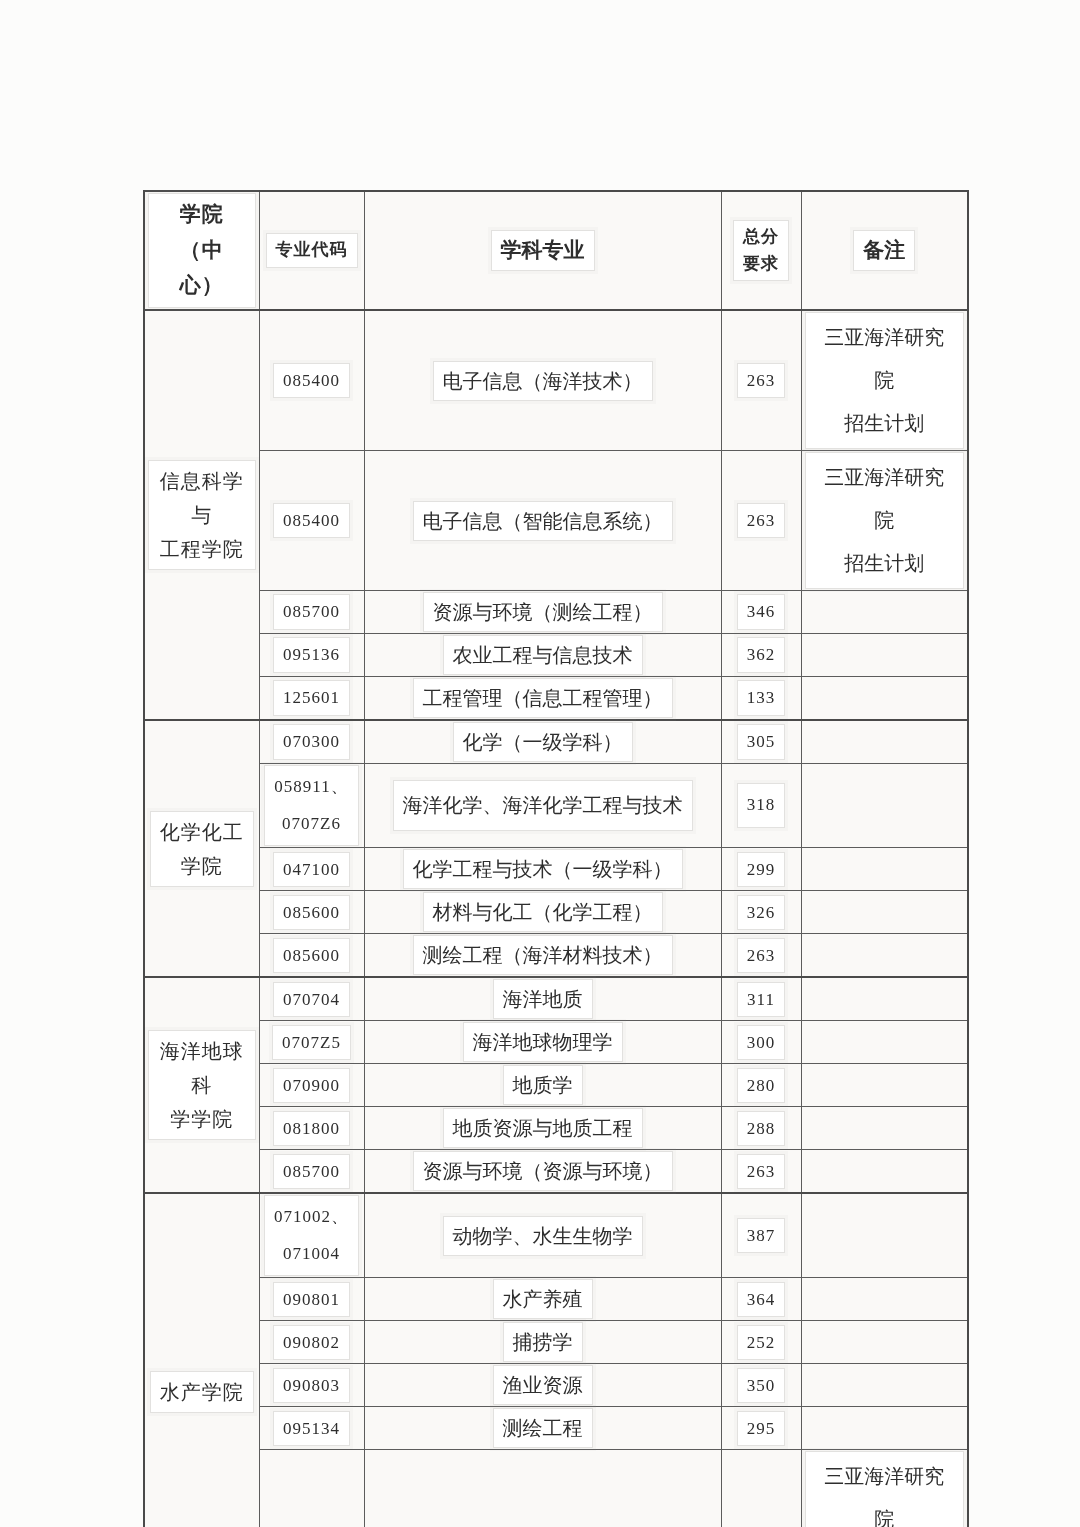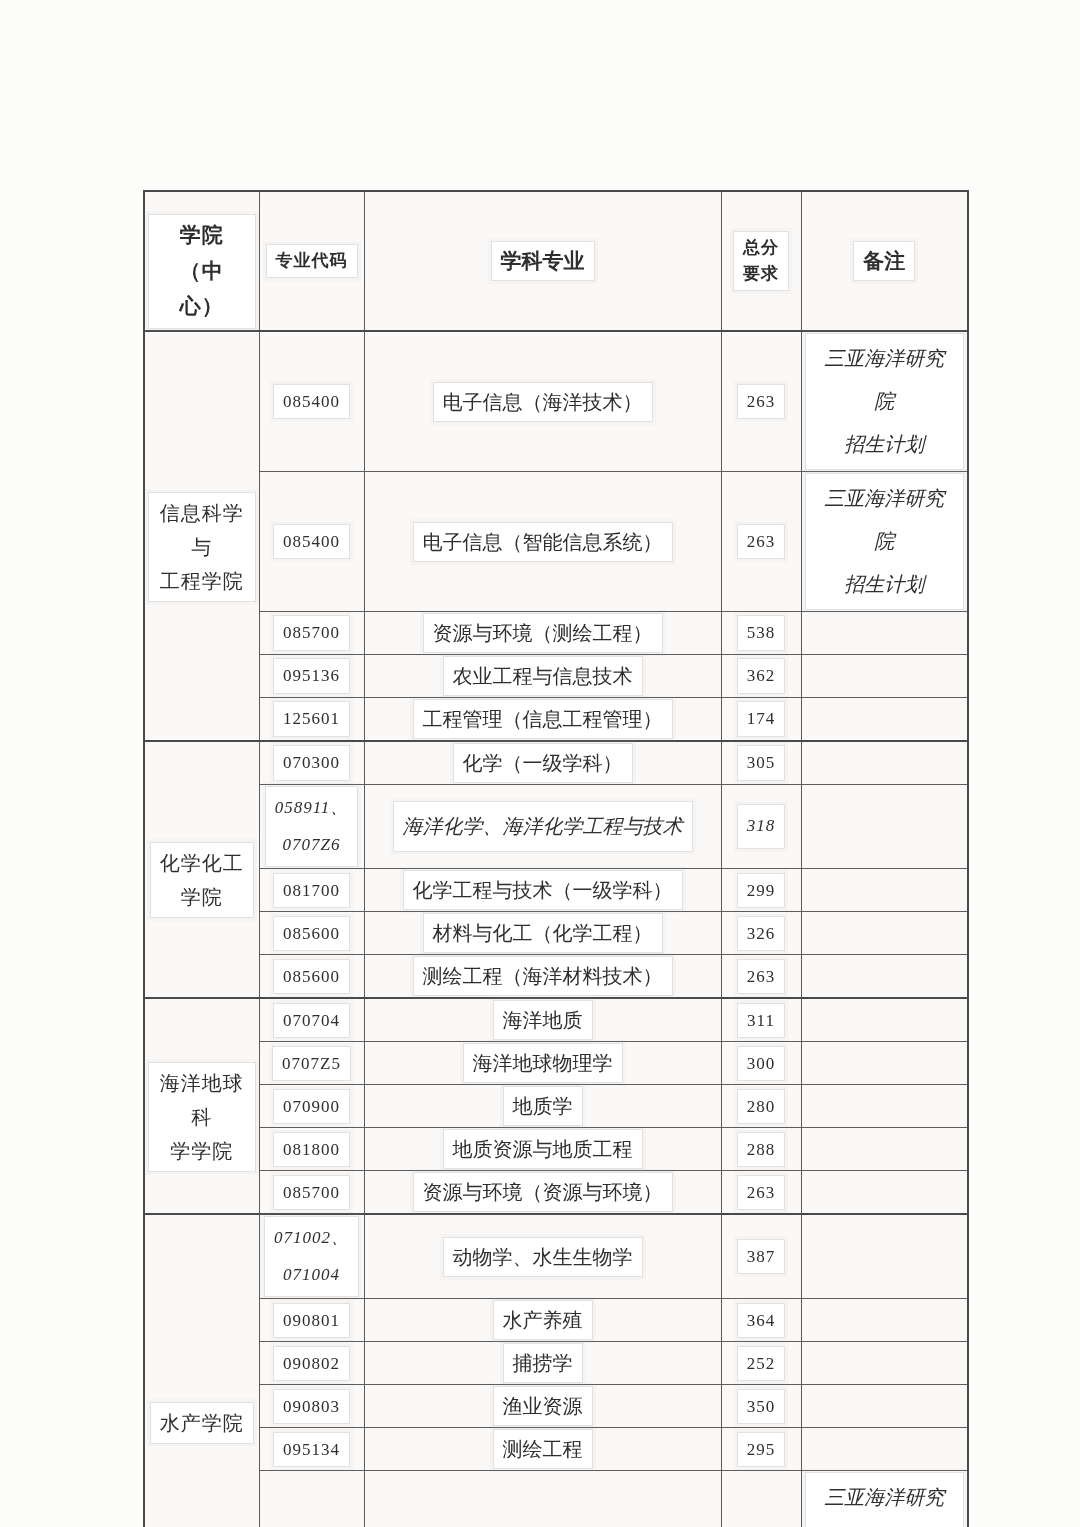--- a/index.html
+++ b/index.html
@@ -40,22 +40,22 @@
     box-shadow: 0 0 0 1px rgba(110,110,110,0.14), 0 0 0 4px rgba(150,150,150,0.05);
     padding: 3px 9px;
     white-space: pre-line;
     font-size: 20px;
     line-height: 1.6;
   }
   .txt:empty { background: transparent; box-shadow: none; padding: 0; }
 
   .header-row .txt { font-weight: bold; font-size: 21px; line-height: 1.55; }
   .code .txt, .score .txt { font-size: 17px; letter-spacing: 1px; }
-  .lh2 .txt { line-height: 2.15; font-style: italic; }
-  .college .txt { line-height: 1.7; letter-spacing: 1px; margin-top: 21px; }
+  .lh2 .txt { line-height: 2.15; }
+  .college .txt { line-height: 1.7; letter-spacing: 1px; }
 
   
   tr.h-header { height: 80px; }
   tr.h-tall   { height: 77px; }
   tr.h-short  { height: 38px; }
   tr.h-2line  { height: 81px; }
   tr.h-last   { height: 111px; }
 </style>
 </head>
 <body>
@@ -93,53 +93,53 @@
     <tr class="h-tall">
       <td class="code"><span class="txt">085400</span></td>
       <td class="major"><span class="txt">电子信息（智能信息系统）</span></td>
       <td class="score"><span class="txt">263</span></td>
       <td class="remark lh2"><span class="txt">三亚海洋研究院
 招生计划</span></td>
     </tr>
     <tr class="h-short">
       <td class="code"><span class="txt">085700</span></td>
       <td class="major"><span class="txt">资源与环境（测绘工程）</span></td>
-      <td class="score"><span class="txt">538</span></td>
+      <td class="score"><span class="txt">346</span></td>
       <td class="remark"><span class="txt"></span></td>
     </tr>
     <tr class="h-short">
       <td class="code"><span class="txt">095136</span></td>
       <td class="major"><span class="txt">农业工程与信息技术</span></td>
       <td class="score"><span class="txt">362</span></td>
       <td class="remark"><span class="txt"></span></td>
     </tr>
     <tr class="h-short">
       <td class="code"><span class="txt">125601</span></td>
       <td class="major"><span class="txt">工程管理（信息工程管理）</span></td>
-      <td class="score"><span class="txt">174</span></td>
+      <td class="score"><span class="txt">133</span></td>
       <td class="remark"><span class="txt"></span></td>
     </tr>
 
     <tr class="group-start h-short">
       <td class="college" rowspan="5"><span class="txt">化学化工
 学院</span></td>
       <td class="code"><span class="txt">070300</span></td>
       <td class="major"><span class="txt">化学（一级学科）</span></td>
       <td class="score"><span class="txt">305</span></td>
       <td class="remark"><span class="txt"></span></td>
     </tr>
     <tr class="h-2line lh2">
       <td class="code lh2"><span class="txt">058911、
 0707Z6</span></td>
       <td class="major"><span class="txt">海洋化学、海洋化学工程与技术</span></td>
       <td class="score"><span class="txt">318</span></td>
       <td class="remark"><span class="txt"></span></td>
     </tr>
     <tr class="h-short">
-      <td class="code"><span class="txt">081700</span></td>
+      <td class="code"><span class="txt">047100</span></td>
       <td class="major"><span class="txt">化学工程与技术（一级学科）</span></td>
       <td class="score"><span class="txt">299</span></td>
       <td class="remark"><span class="txt"></span></td>
     </tr>
     <tr class="h-short">
       <td class="code"><span class="txt">085600</span></td>
       <td class="major"><span class="txt">材料与化工（化学工程）</span></td>
       <td class="score"><span class="txt">326</span></td>
       <td class="remark"><span class="txt"></span></td>
     </tr>

